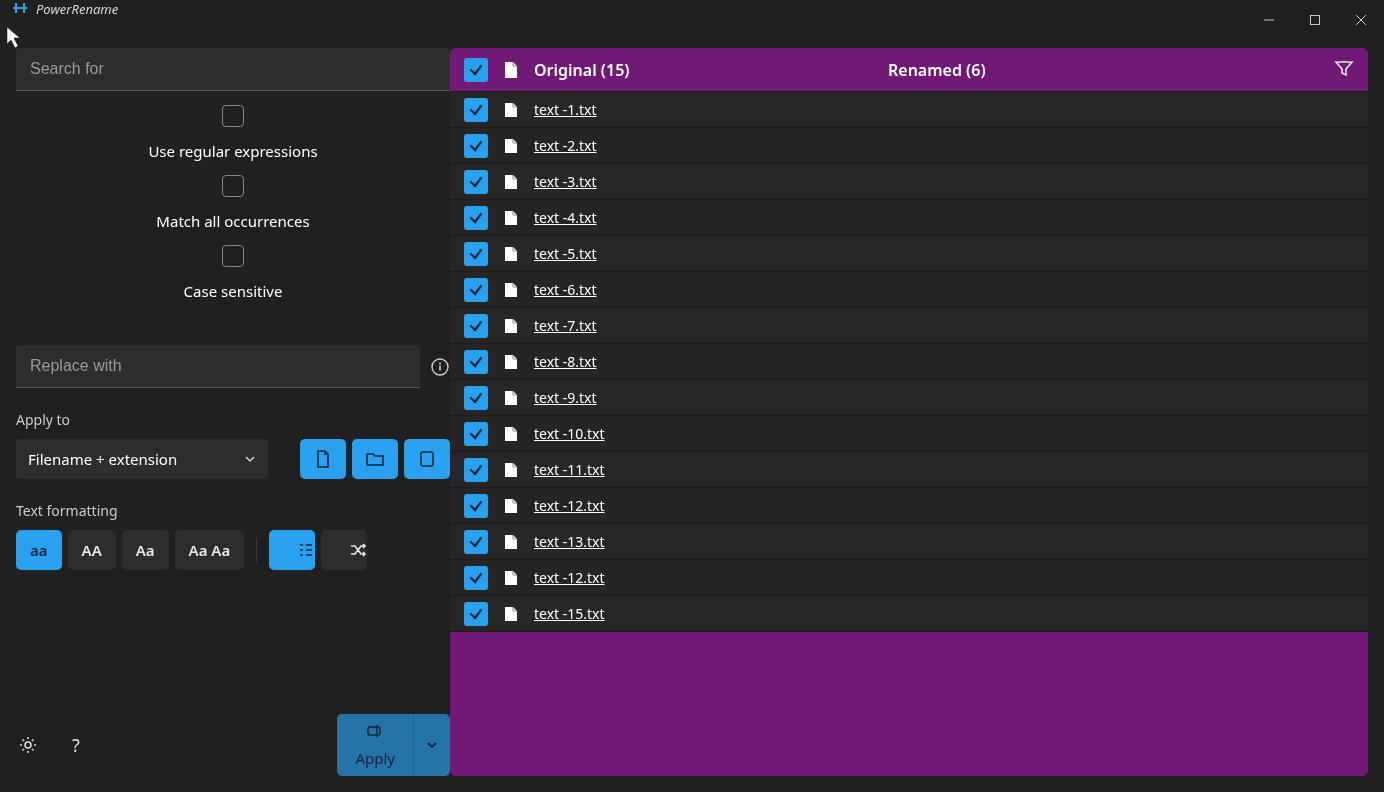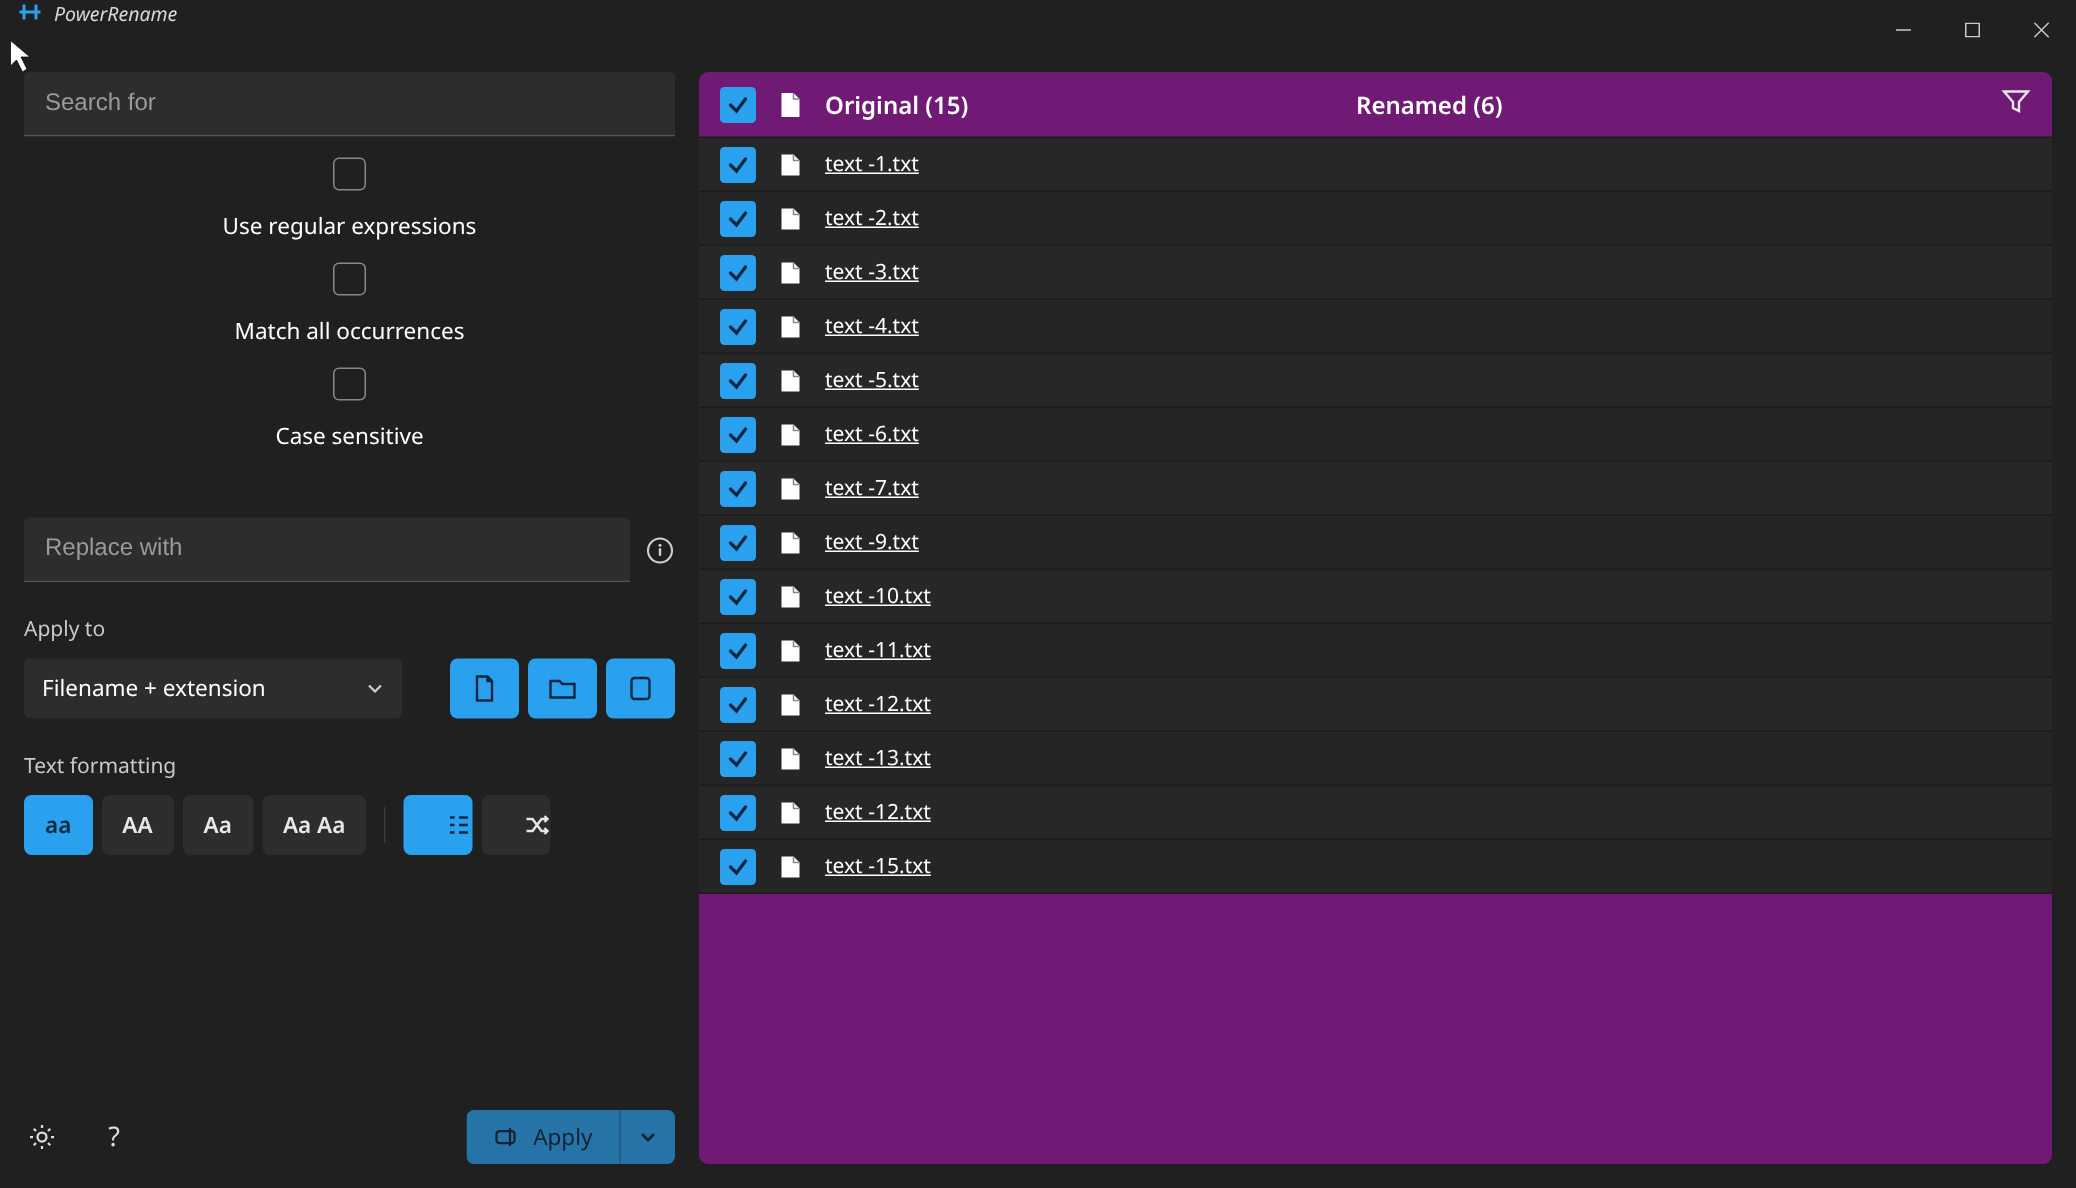--- a/index.html
+++ b/index.html
@@ -54,21 +54,20 @@
     width: 46px; height: 40px;
     display: flex; align-items: center; justify-content: center;
     color: #c8c8c8;
   }
 
   
   .content {
     display: flex;
     height: calc(792px - 40px);
     padding: 8px 16px 16px 16px;
-    gap: 16px;
   }
   .left {
     width: 434px;
     flex: 0 0 434px;
     display: flex;
     flex-direction: column;
     position: relative;
   }
   .right {
     flex: 1;
@@ -186,20 +185,21 @@
     border-radius: 5px;
     overflow: hidden;
     opacity: 0.65;
   }
   .apply-main {
     background: var(--accent);
     color: #0b2740;
     font-size: 15px;
     display: flex; align-items: center; gap: 8px;
     padding: 8px 18px;
+    flex-direction: column;
   }
   .apply-chev {
     background: var(--accent);
     display: flex; align-items: center; justify-content: center;
     padding: 0 12px;
     border-left: 1px solid rgba(0,0,0,0.15);
   }
 
   
   .list-header {
@@ -544,20 +544,34 @@
       <svg width="16" height="16" viewBox="0 0 16 16">
               <path d="M3 8 L7 12 L13 4" fill="none" stroke-width="2.2" stroke-linecap="round"></path>
             </svg>
     </span>
     <span class="file-icon">
       <svg width="14" height="16" viewBox="0 0 14 16">
         <path d="M1 1 H9 L13 5 V15 H1 Z" fill="#ffffff"></path>
         <path d="M9 1 V5 H13" fill="none" stroke="#888" stroke-width="1"></path>
       </svg>
     </span>
+    <span>text -8.txt</span>
+  </div>
+        <div class="row">
+    <span class="chk">
+      <svg width="16" height="16" viewBox="0 0 16 16">
+              <path d="M3 8 L7 12 L13 4" fill="none" stroke-width="2.2" stroke-linecap="round"></path>
+            </svg>
+    </span>
+    <span class="file-icon">
+      <svg width="14" height="16" viewBox="0 0 14 16">
+        <path d="M1 1 H9 L13 5 V15 H1 Z" fill="#ffffff"></path>
+        <path d="M9 1 V5 H13" fill="none" stroke="#888" stroke-width="1"></path>
+      </svg>
+    </span>
     <span>text -9.txt</span>
   </div>
         <div class="row">
     <span class="chk">
       <svg width="16" height="16" viewBox="0 0 16 16">
               <path d="M3 8 L7 12 L13 4" fill="none" stroke-width="2.2" stroke-linecap="round"></path>
             </svg>
     </span>
     <span class="file-icon">
       <svg width="14" height="16" viewBox="0 0 14 16">

